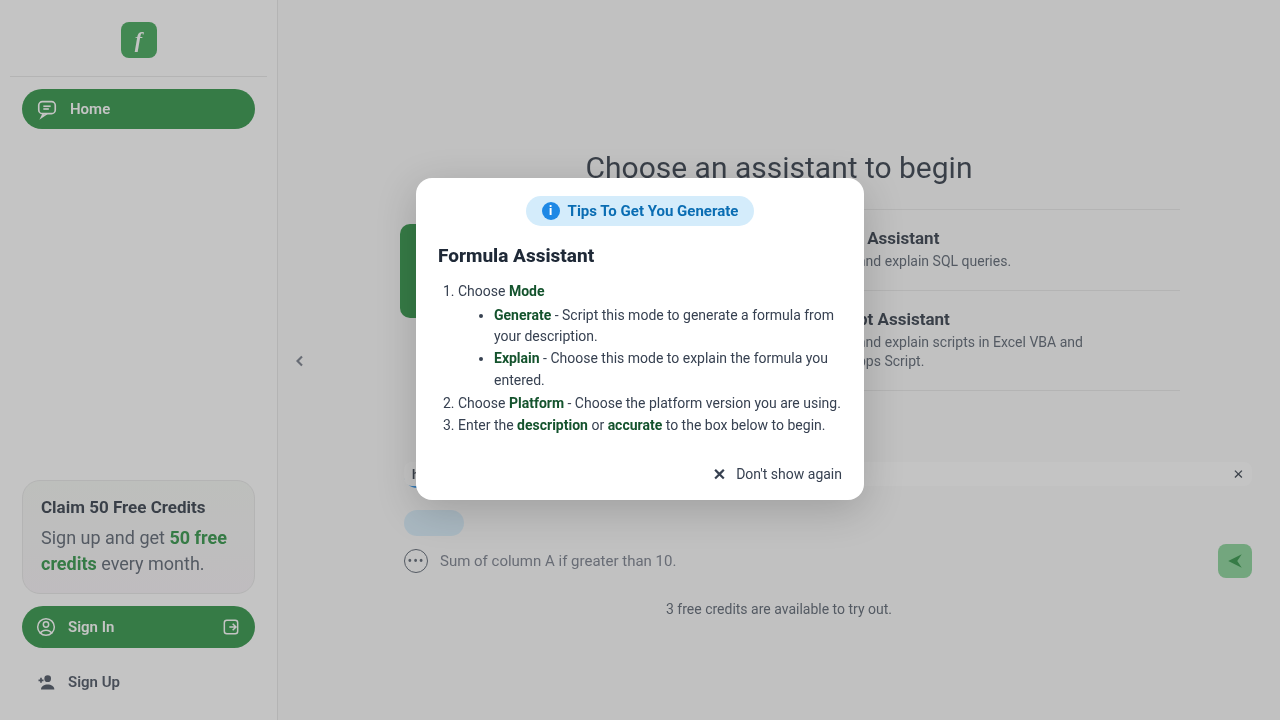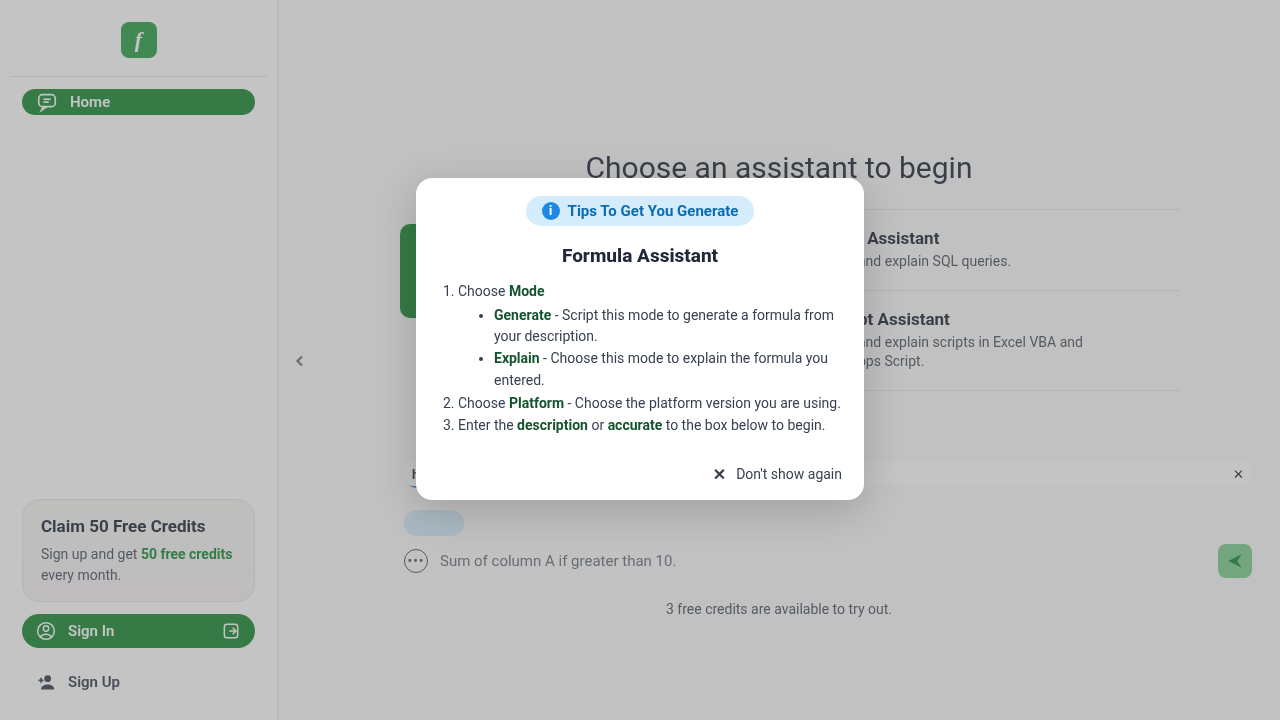--- a/index.html
+++ b/index.html
@@ -2,28 +2,28 @@
 <html><head>
 <meta charset="utf-8">
 <style>
 * { margin: 0; padding: 0; box-sizing: border-box; font-family: -apple-system, BlinkMacSystemFont, "Segoe UI", Roboto, sans-serif; }
 body { width: 1280px; height: 720px; background: #fafafa; overflow: hidden; position: relative; }
 
 .sidebar { position: absolute; left: 0; top: 0; width: 278px; height: 720px; background: #fff; border-right: 1px solid #e5e5e5; display: flex; flex-direction: column; }
 .logo-wrap { padding: 22px 0 18px 0; display: flex; justify-content: center; border-bottom: 1px solid #e5e5e5; margin: 0 10px; }
 .logo { width: 36px; height: 36px; background: #2e9e47; border-radius: 8px; color: #fff; font-family: Georgia, serif; font-style: italic; font-size: 22px; font-weight: bold; display: flex; align-items: center; justify-content: center; }
 .nav { padding: 12px 22px; }
-.nav-item { display: flex; align-items: center; gap: 12px; height: 26px; border-radius: 20px; padding: 0 14px; color: #fff; background: #1a8a34; font-weight: 600; font-size: 15px; }
+.nav-item { display: flex; align-items: center; gap: 12px; height: 40px; border-radius: 20px; padding: 0 14px; color: #fff; background: #1a8a34; font-weight: 600; font-size: 15px; }
 .nav-icon { width: 22px; height: 22px; stroke: #fff; fill: none; stroke-width: 1.8; }
 .spacer { flex: 1; }
 .promo { margin: 10px 22px 12px 22px; border: 1px solid #e5e5e5; border-radius: 18px; padding: 16px 18px; background: linear-gradient(180deg,#f4f7f3,#f7f3f7); }
 .promo-title { font-weight: 700; font-size: 17px; color: #1f2937; margin-bottom: 8px; }
-.promo-text { font-size: 14px; color: #4b5563; line-height: 1.45; }
+.promo-text { font-size: 18px; color: #4b5563; line-height: 1.45; }
 .promo-text b { color: #1a8a34; font-weight: 700; }
-.signin { margin: 0 22px 10px 22px; height: 34px; border-radius: 21px; background: #1a8a34; color: #fff; display: flex; align-items: center; padding: 0 14px; gap: 12px; font-weight: 600; font-size: 15px; }
+.signin { margin: 0 22px 10px 22px; height: 42px; border-radius: 21px; background: #1a8a34; color: #fff; display: flex; align-items: center; padding: 0 14px; gap: 12px; font-weight: 600; font-size: 15px; }
 .signin .trail { margin-left: auto; }
 .signup { margin: 4px 22px 18px 22px; height: 40px; display: flex; align-items: center; gap: 12px; padding: 0 14px; color: #374151; font-weight: 600; font-size: 15px; }
 .side-icon { width: 20px; height: 20px; }
 
 .collapse-toggle { position: absolute; left: 290px; top: 352px; width: 18px; height: 18px; color: #6b7280; }
 
 .main { position: absolute; left: 278px; top: 0; right: 0; bottom: 0; padding: 0 40px; }
 .heading { text-align: center; font-size: 30px; font-weight: 400; color: #1f2937; margin-top: 150px; }
 .divider { height: 1px; background: #e5e5e5; margin: 24px 60px 0 540px; }
 .assist-row { display: flex; align-items: flex-start; margin-left: 540px; margin-top: 18px; }
@@ -41,21 +41,21 @@
 .send svg { width: 18px; height: 18px; fill: #1a8a34; }
 
 .footer { position: absolute; left: 278px; right: 0; top: 598px; text-align: center; font-size: 14px; color: #4b5563; line-height: 1.6; }
 .footer a { color: #1a8a34; font-weight: 600; text-decoration: none; }
 
 .overlay { position: absolute; inset: 0; background: rgba(100,100,100,0.38); }
 .modal { position: absolute; left: 416px; top: 178px; width: 448px; background: #fff; border-radius: 16px; padding: 18px 22px 16px 22px; box-shadow: 0 10px 40px rgba(0,0,0,0.18); }
 .tips-pill { display: inline-flex; align-items: center; gap: 8px; background: #d4ecfb; color: #0a6db3; font-weight: 700; font-size: 15px; padding: 6px 16px; border-radius: 20px; }
 .tips-wrap { text-align: center; }
 .tips-pill .i { width: 18px; height: 18px; border-radius: 50%; background: #1e88e5; color: #fff; font-size: 12px; font-weight: 800; display: flex; align-items: center; justify-content: center; }
-.modal h2 { text-align: center; font-size: 19px; font-weight: 800; color: #1f2937; margin: 18px 0 14px 0; }
+.modal h2 { text-align: left; font-size: 19px; font-weight: 800; color: #1f2937; margin: 18px 0 14px 0; }
 .steps { font-size: 14px; color: #374151; line-height: 1.55; }
 .steps .kw { color: #14532d; font-weight: 700; }
 .steps ol { padding-left: 20px; }
 .steps ul { padding-left: 36px; margin: 2px 0; list-style: disc; }
 .dont { display: flex; align-items: center; justify-content: flex-end; gap: 10px; margin-top: 28px; font-size: 14px; color: #374151; }
 .dont .x { font-size: 16px; font-weight: 700; }
 
 .pill-left { position: absolute; left: 404px; top: 462px; width: 26px; height: 26px; border-radius: 50%; background: #1e88e5; }
 .pill-left2 { position: absolute; left: 404px; top: 510px; width: 60px; height: 26px; border-radius: 14px; background: #d4ecfb; }
 .green-block { position: absolute; left: 400px; top: 224px; width: 30px; height: 94px; border-radius: 10px; background: #1a8a34; }

